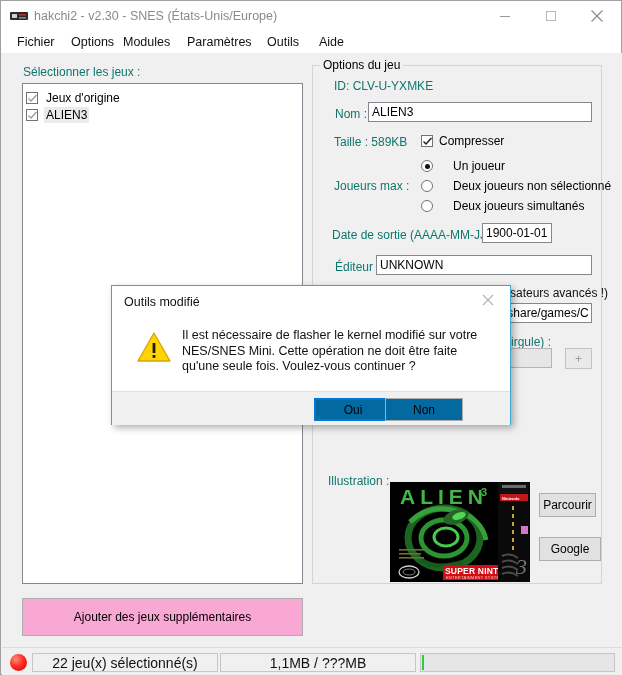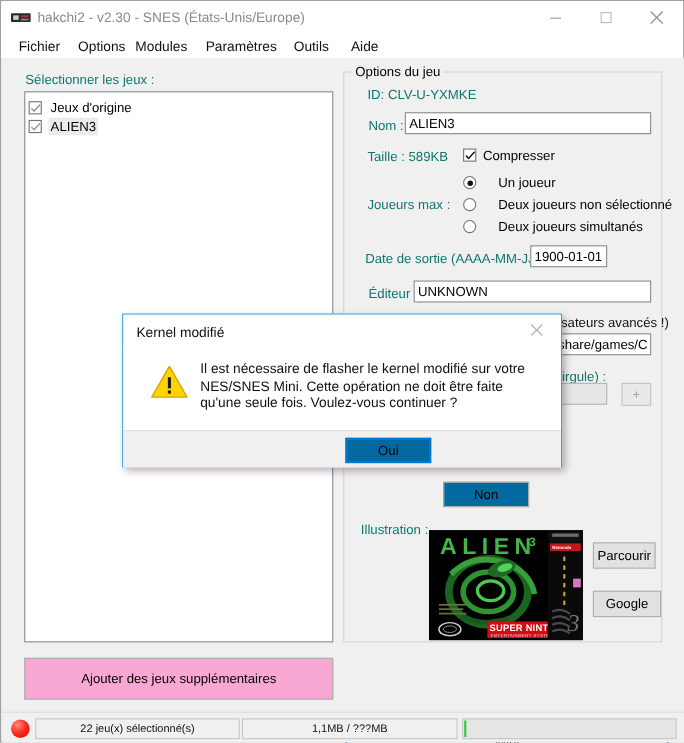--- a/index.html
+++ b/index.html
@@ -119,21 +119,21 @@
     position:absolute;left:1px;top:646px;width:620px;height:28px;
     background:#f0f0f0;border-top:1px solid #dcdcdc;box-sizing:border-box;
   }
   .led{
     position:absolute;left:8px;top:6px;width:17px;height:17px;border-radius:50%;
     background:radial-gradient(circle at 35% 30%,#ff8a80 0%,#ff2f20 45%,#d40000 100%);
   }
   .spanel{
     position:absolute;top:5px;height:19px;border:1px solid #c6c6c6;
     box-sizing:border-box;display:flex;align-items:center;justify-content:center;
-    font-size:10px;color:#111;background:#f0f0f0;
+    font-size:14px;color:#111;background:#f0f0f0;
   }
   .progress{
     position:absolute;left:418px;top:5px;width:195px;height:19px;
     background:#e6e6e6;border:1px solid #c6c6c6;box-sizing:border-box;
   }
   .progress .bar{position:absolute;left:1px;top:1px;height:15px;background:#2ecc40;}
   
   .dlg-shadow{
     position:absolute;left:110px;top:284px;width:400px;height:140px;
     box-shadow:3px 3px 7px rgba(0,0,0,.30);
@@ -349,36 +349,36 @@
     <div class="led"></div>
     <div class="spanel" style="left:30px;width:186px;">22 jeu(x) sélectionné(s)</div>
     <div class="spanel" style="left:218px;width:196px;">1,1MB / ???MB</div>
     <div class="progress">
       <div class="bar" style="width: 1.93px; background: rgb(46, 204, 64);"></div>
     </div>
   </div>
 
   <div class="dlg-shadow"></div>
   <div class="dialog">
-    <div class="dlg-title">Kernel modifié</div>
+    <div class="dlg-title">Outils modifié</div>
     <div class="dlg-close">
       <svg width="12" height="12" viewBox="0 0 12 12">
         <line x1="1" y1="1" x2="11" y2="11" stroke="#b6b6b6" stroke-width="1.2"></line>
         <line x1="11" y1="1" x2="1" y2="11" stroke="#b6b6b6" stroke-width="1.2"></line>
       </svg>
     </div>
     <div class="dlg-body">
       <div class="warn-icon">
         <svg width="34" height="30" viewBox="0 0 34 30">
           <polygon points="17,1 33,29 1,29" fill="#ffd400" stroke="#d8a400" stroke-width="1.3" stroke-linejoin="round"></polygon>
           <rect x="15.6" y="11" width="2.8" height="10" fill="#1a1a1a"></rect>
           <rect x="15.6" y="23" width="2.8" height="2.8" fill="#1a1a1a"></rect>
         </svg>
       </div>
       <div class="dlg-msg">Il est nécessaire de flasher le kernel modifié sur votre NES/SNES Mini. Cette opération ne doit être faite qu'une seule fois. Voulez-vous continuer ?</div>
     </div>
     <div class="dlg-footer">
       <div class="dlg-btn primary" style="left:202px;">Oui</div>
-      <div class="dlg-btn" style="left:291px;margin-top:40px;">Non</div>
+      <div class="dlg-btn" style="left:273px;">Non</div>
     </div>
   </div>
 
 </div>
 
 </body></html>

